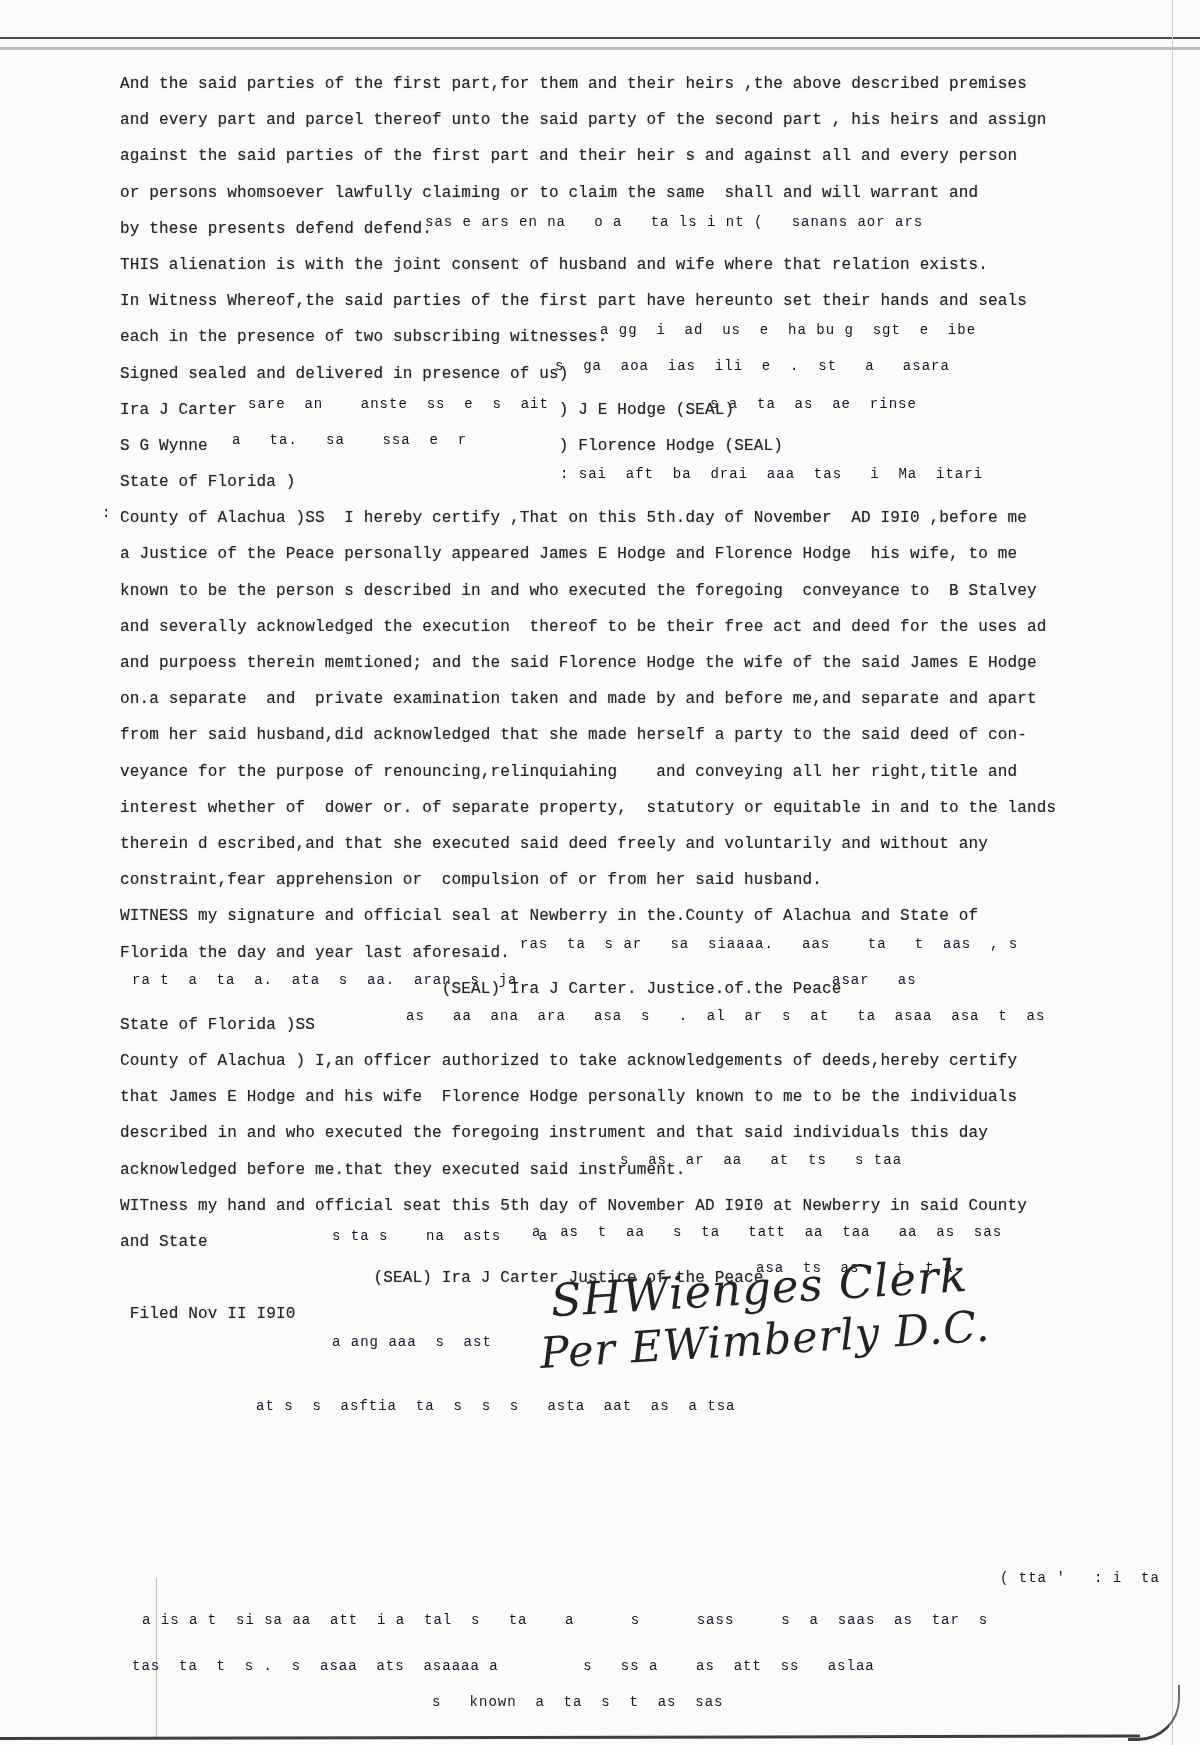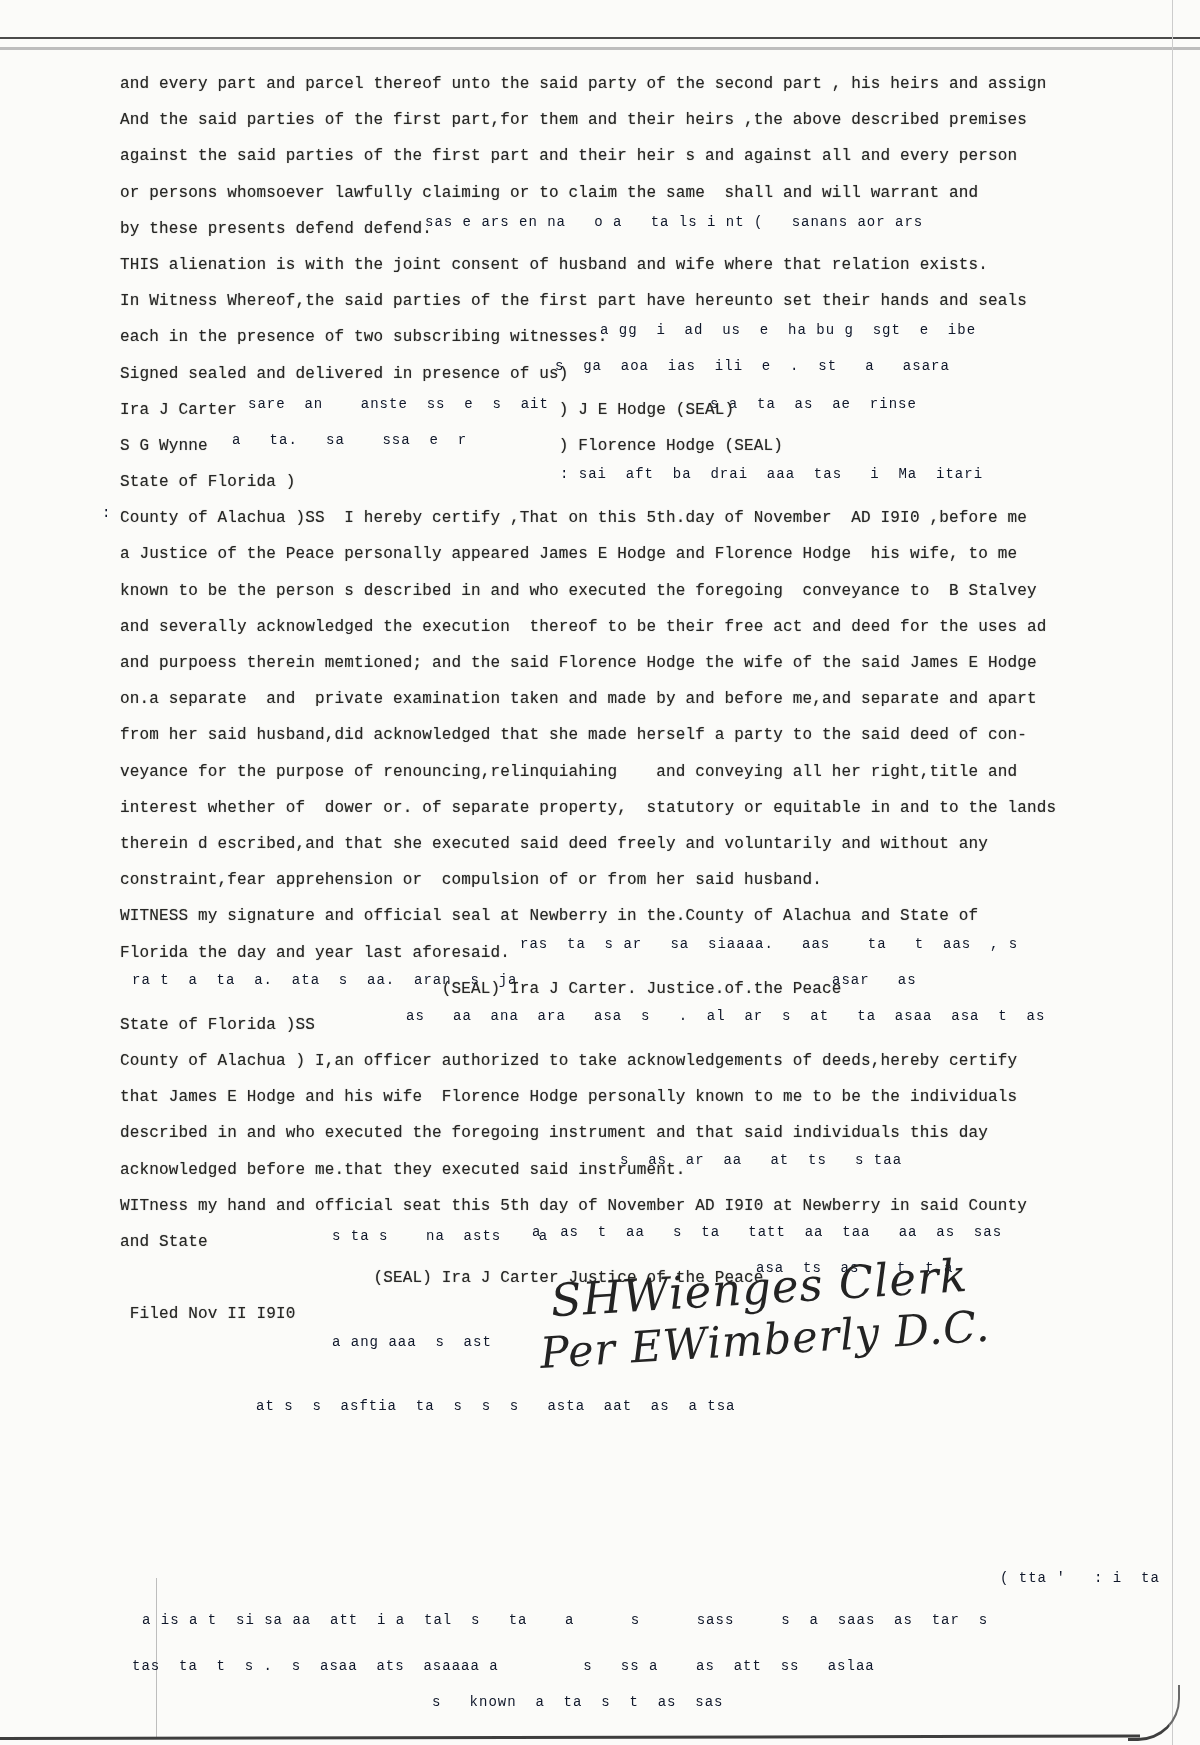--- a/index.html
+++ b/index.html
@@ -87,22 +87,22 @@
       <div class="ghost" style="left: 332px; top: 1228px;">s ta s    na  asts    a</div>
       <div class="ghost" style="left: 332px; top: 1334px;">a ang aaa  s  ast</div>
       <div class="ghost" style="left: 256px; top: 1398px;">at s  s  asftia  ta  s  s  s   asta  aat  as  a tsa</div>
       <div class="ghost" style="left: 142px; top: 1612px;">a is a t  si sa aa  att  i a  tal  s   ta    a      s      sass     s  a  saas  as  tar  s</div>
       <div class="ghost" style="left: 132px; top: 1658px;">tas  ta  t  s .  s  asaa  ats  asaaaa a         s   ss a    as  att  ss   aslaa</div>
       <div class="ghost" style="left: 432px; top: 1694px;">s   known  a  ta  s  t  as  sas</div>
       <div class="ghost" style="left: 1000px; top: 1570px; font-family: Liberation Mono, monospace;">( tta '   : i  ta</div>
     </div>
 
   <div class="doc">
+      <div class="line">And the said parties of the first part,for them and their heirs ,the above described premises</div>
       <div class="line">and every part and parcel thereof unto the said party of the second part , his heirs and assign</div>
-      <div class="line">And the said parties of the first part,for them and their heirs ,the above described premises</div>
       <div class="line">against the said parties of the first part and their heir s and against all and every person</div>
       <div class="line">or persons whomsoever lawfully claiming or to claim the same  shall and will warrant and</div>
       <div class="line">by these presents defend defend.</div>
       <div class="line">THIS alienation is with the joint consent of husband and wife where that relation exists.</div>
       <div class="line">In Witness Whereof,the said parties of the first part have hereunto set their hands and seals</div>
       <div class="line">each in the presence of two subscribing witnesses.</div>
       <div class="line">Signed sealed and delivered in presence of us)</div>
       <div class="line">Ira J Carter                                 ) J E Hodge (SEAL)</div>
       <div class="line">S G Wynne                                    ) Florence Hodge (SEAL)</div>
       <div class="line">State of Florida )</div>

